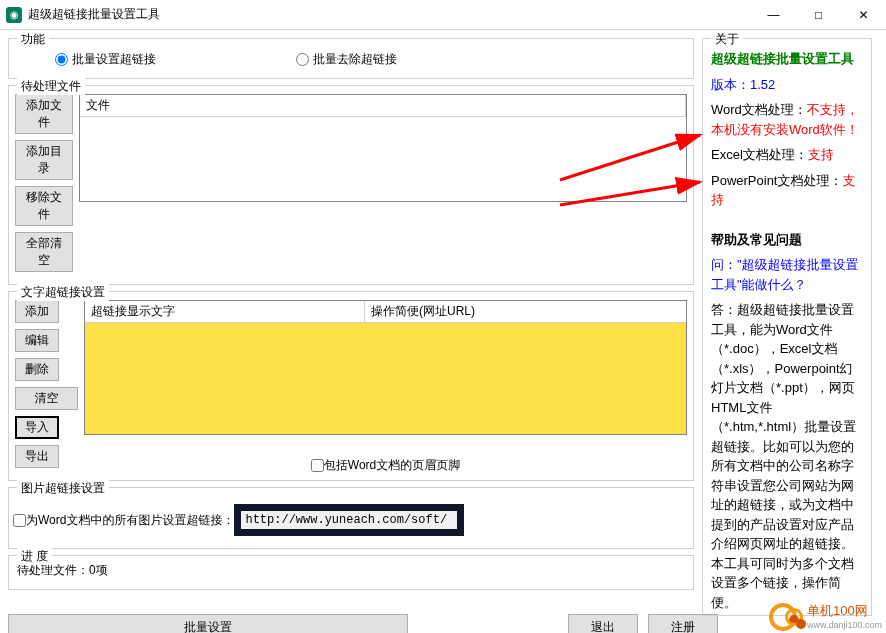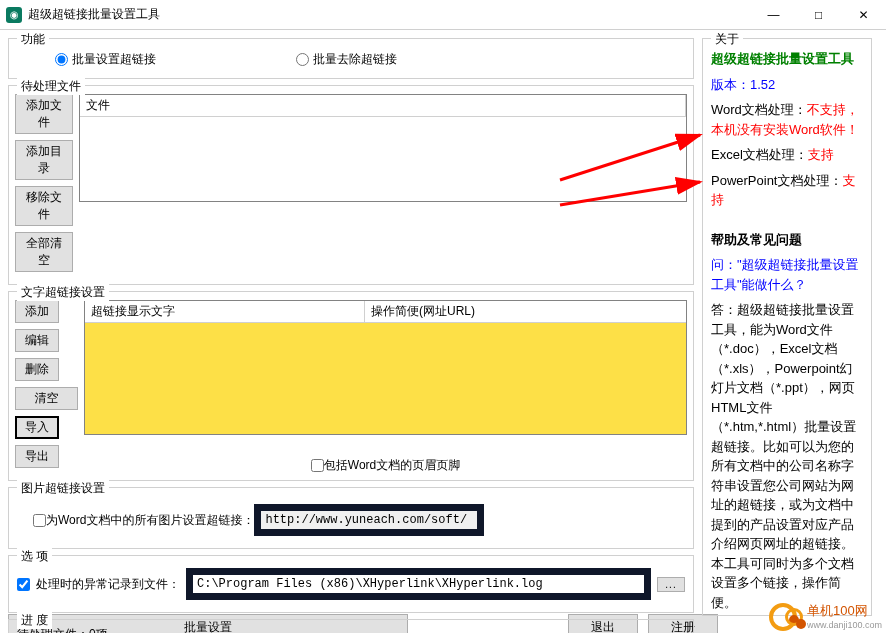--- a/index.html
+++ b/index.html
@@ -128,38 +128,29 @@
             </div>
           </div>
           <div class="checkbox-row center" style="margin-top:18px;">
             <input type="checkbox" style="">
             <span>包括Word文档的页眉页脚</span>
           </div>
         </div>
       </div>
     </div>
 
-    <div class="group" style="padding:12px 24px;">
+    <div class="group" style="padding:12px 4px;">
       <span class="group-title">图片超链接设置</span>
       <div class="checkbox-row">
         <input type="checkbox" style="">
         <span>为Word文档中的所有图片设置超链接：</span>
         <input class="text-input" style="width: 230px;" readonly="" value="http://www.yuneach.com/soft/">
       </div>
     </div>
 
-    <div class="group" style="padding:12px 8px;">
-      <span class="group-title">选  项</span>
-      <div class="opt-row">
-        <input type="checkbox" checked="" style="">
-        <span>处理时的异常记录到文件：</span>
-        <input class="text-input white" style="flex: 1 1 0%;" value="C:\Program Files (x86)\XHyperlink\XHyperlink.log">
-        <button class="browse-btn">...</button>
-      </div>
-    </div>
 
     <div class="group" style="padding:6px 8px 10px 8px;">
       <span class="group-title">进  度</span>
       <div>待处理文件：0项</div>
     </div>
 
   </div>
 
   <div class="right">
     <div class="group" style="height:578px;">

